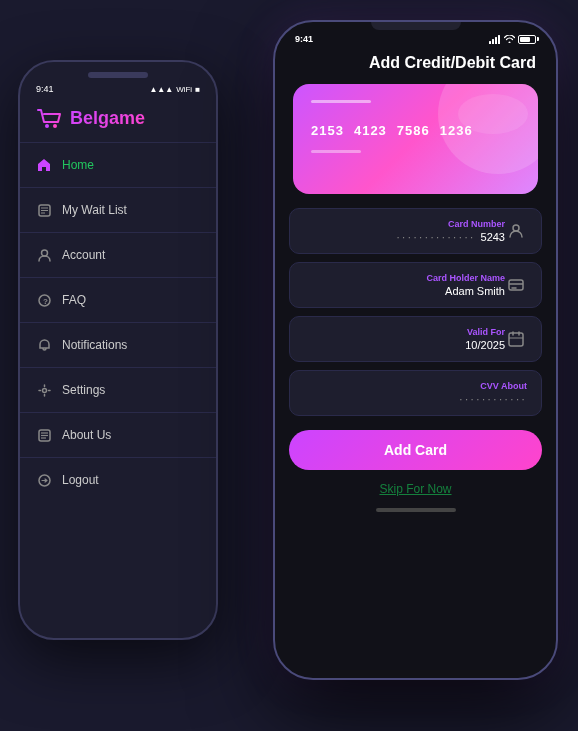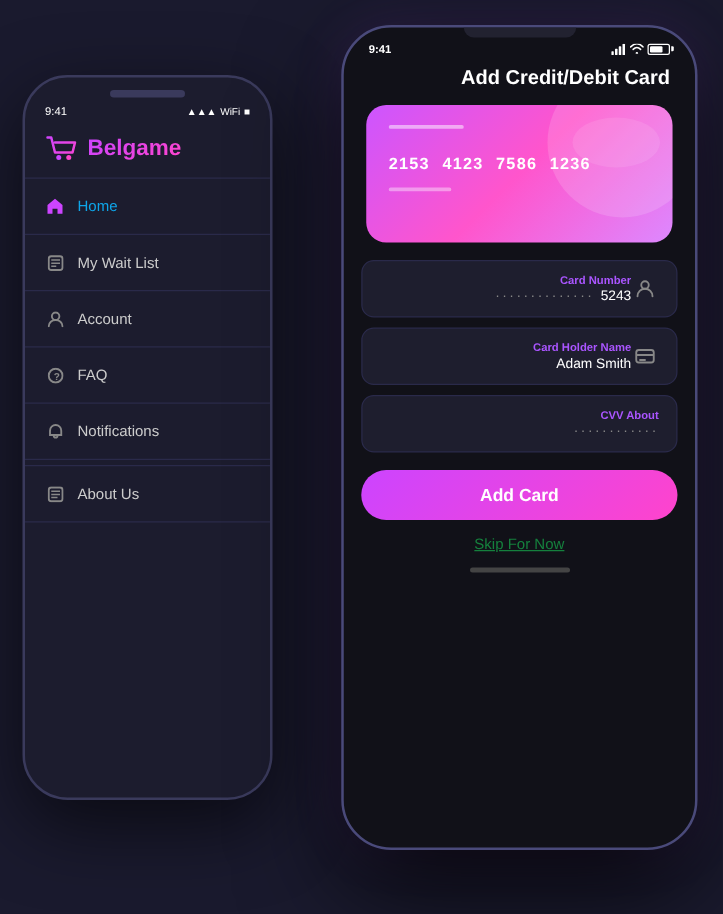--- a/index.html
+++ b/index.html
@@ -78,21 +78,21 @@
       display: flex;
       align-items: center;
       gap: 10px;
       padding: 10px 16px;
       cursor: pointer;
       color: #ccc;
       font-size: 12px;
     }
 
     .nav-item.active {
-      color: #0ea5e9;
+      color: #22c55e;
       text-align: right;
     }
 
     .nav-item.active .nav-icon {
       color: #cc44ff;
     }
 
     .nav-icon {
       width: 16px;
       height: 16px;
@@ -412,37 +412,55 @@
       <svg width="13" height="13" viewBox="0 0 13 13" fill="none">
         <path d="M6.5 1C4 1 2 3 2 5.5V9h9V5.5C11 3 9 1 6.5 1z" stroke="#888" stroke-width="1.5"></path>
         <path d="M5 9v.5a1.5 1.5 0 003 0V9" stroke="#888" stroke-width="1.5"></path>
       </svg>
     </span>
     <span>Notifications</span>
   </div>
 
   <div class="nav-divider"></div>
 
+  <div class="nav-item">
+    <span class="nav-icon">
+      <svg width="13" height="13" viewBox="0 0 13 13" fill="none">
+        <circle cx="6.5" cy="6.5" r="2" stroke="#888" stroke-width="1.5"></circle>
+        <path d="M6.5 1v1.5M6.5 10.5V12M1 6.5h1.5M10.5 6.5H12" stroke="#888" stroke-width="1.5" stroke-linecap="round"></path>
+      </svg>
+    </span>
+    <span>Settings</span>
+  </div>
 
   <div class="nav-divider"></div>
 
   <div class="nav-item">
     <span class="nav-icon">
       <svg width="13" height="13" viewBox="0 0 13 13" fill="none">
         <rect x="1" y="1" width="11" height="11" rx="2" stroke="#888" stroke-width="1.5"></rect>
         <line x1="3" y1="4" x2="10" y2="4" stroke="#888" stroke-width="1.2"></line>
         <line x1="3" y1="6.5" x2="10" y2="6.5" stroke="#888" stroke-width="1.2"></line>
         <line x1="3" y1="9" x2="8" y2="9" stroke="#888" stroke-width="1.2"></line>
       </svg>
     </span>
     <span>About Us</span>
   </div>
 
   <div class="nav-divider"></div>
 
+  <div class="nav-item">
+    <span class="nav-icon">
+      <svg width="13" height="13" viewBox="0 0 13 13" fill="none">
+        <circle cx="6.5" cy="6.5" r="5.5" stroke="#888" stroke-width="1.5"></circle>
+        <path d="M4 6.5h5M7 5l2 1.5L7 8" stroke="#888" stroke-width="1.2" stroke-linecap="round" stroke-linejoin="round"></path>
+      </svg>
+    </span>
+    <span>Logout</span>
+  </div>
 </div>
 
 <div class="phone-front">
   <div class="phone-front-notch"></div>
   <div class="phone-front-status">
     <span>9:41</span>
     <div class="status-icons">
       <svg width="12" height="9" viewBox="0 0 12 9">
         <rect x="0" y="6" width="2" height="3" fill="white" rx="0.5"></rect>
         <rect x="3" y="4" width="2" height="5" fill="white" rx="0.5"></rect>
@@ -497,20 +515,33 @@
       </div>
       <div class="field-icon">
         <svg width="16" height="16" viewBox="0 0 16 16" fill="none">
           <rect x="1" y="3" width="14" height="10" rx="2" stroke="#888" stroke-width="1.5"></rect>
           <path d="M1 7h14" stroke="#888" stroke-width="1.5"></path>
           <path d="M4 11h4" stroke="#888" stroke-width="1.5" stroke-linecap="round"></path>
         </svg>
       </div>
     </div>
 
+    <div class="field-group">
+      <div class="field-content">
+        <div class="field-label">Valid For</div>
+        <div class="field-value">10/2025</div>
+      </div>
+      <div class="field-icon">
+        <svg width="16" height="16" viewBox="0 0 16 16" fill="none">
+          <rect x="1" y="2" width="14" height="13" rx="2" stroke="#888" stroke-width="1.5"></rect>
+          <path d="M1 7h14" stroke="#888" stroke-width="1"></path>
+          <path d="M5 1v3M11 1v3" stroke="#888" stroke-width="1.5" stroke-linecap="round"></path>
+        </svg>
+      </div>
+    </div>
 
     <div class="field-group">
       <div class="field-content">
         <div class="field-label">CVV About</div>
         <div class="field-value">
           <span class="field-dots">············</span>
         </div>
       </div>
     </div>
 

